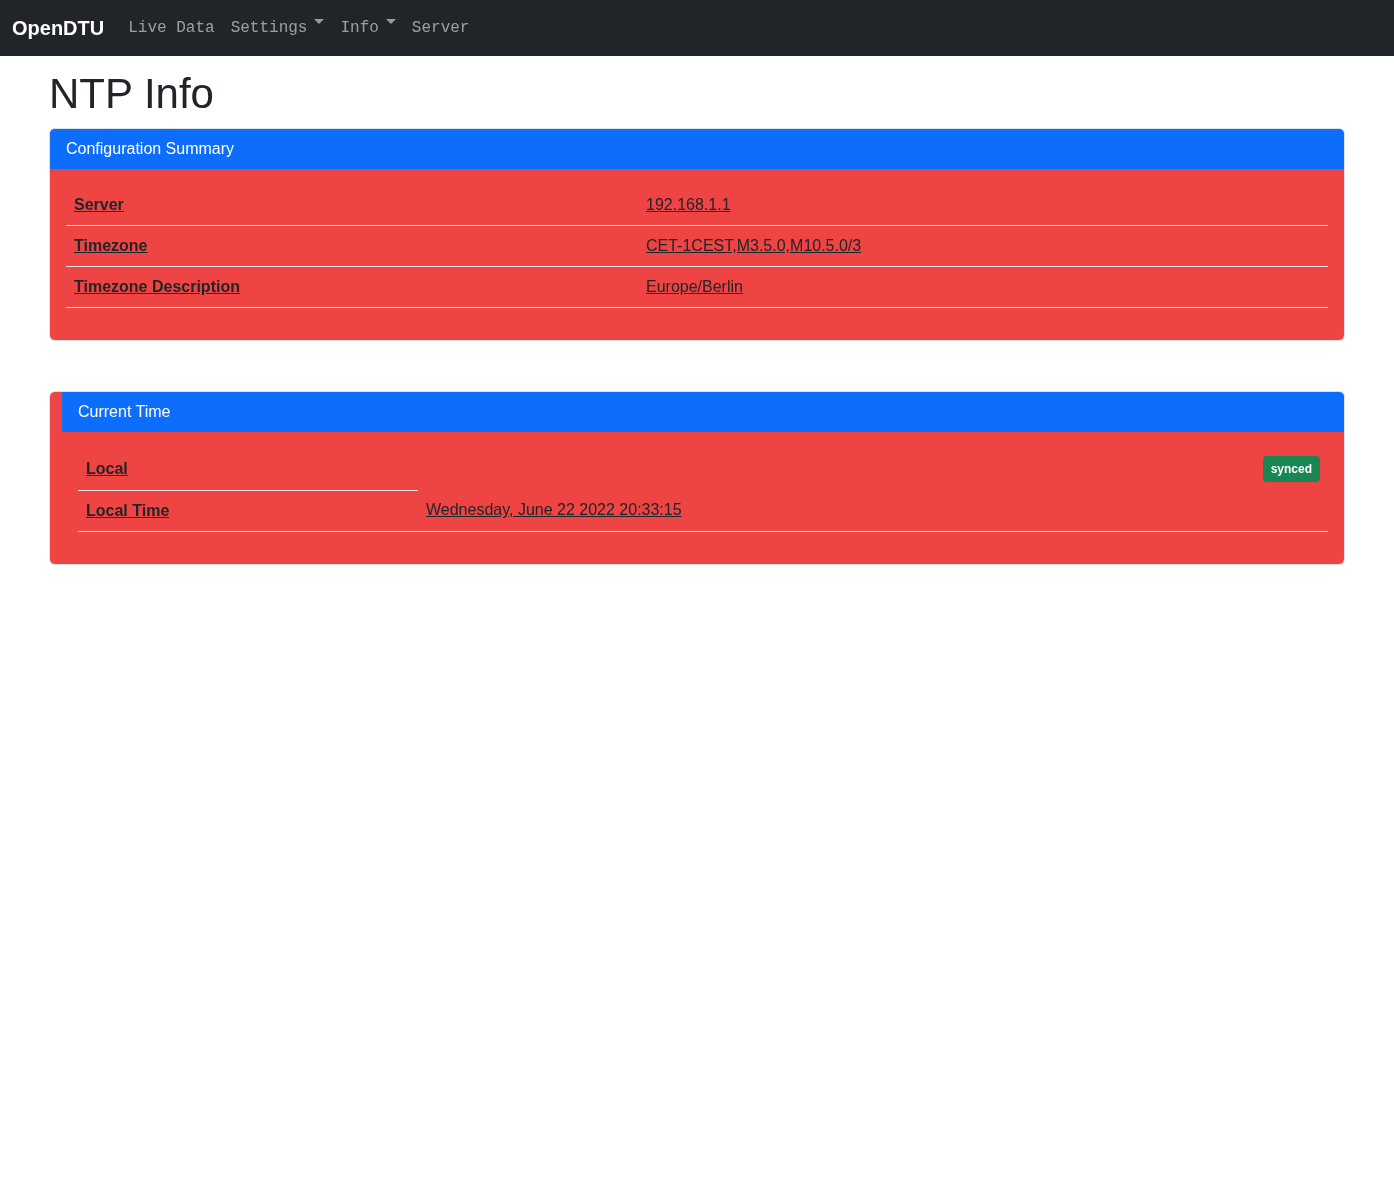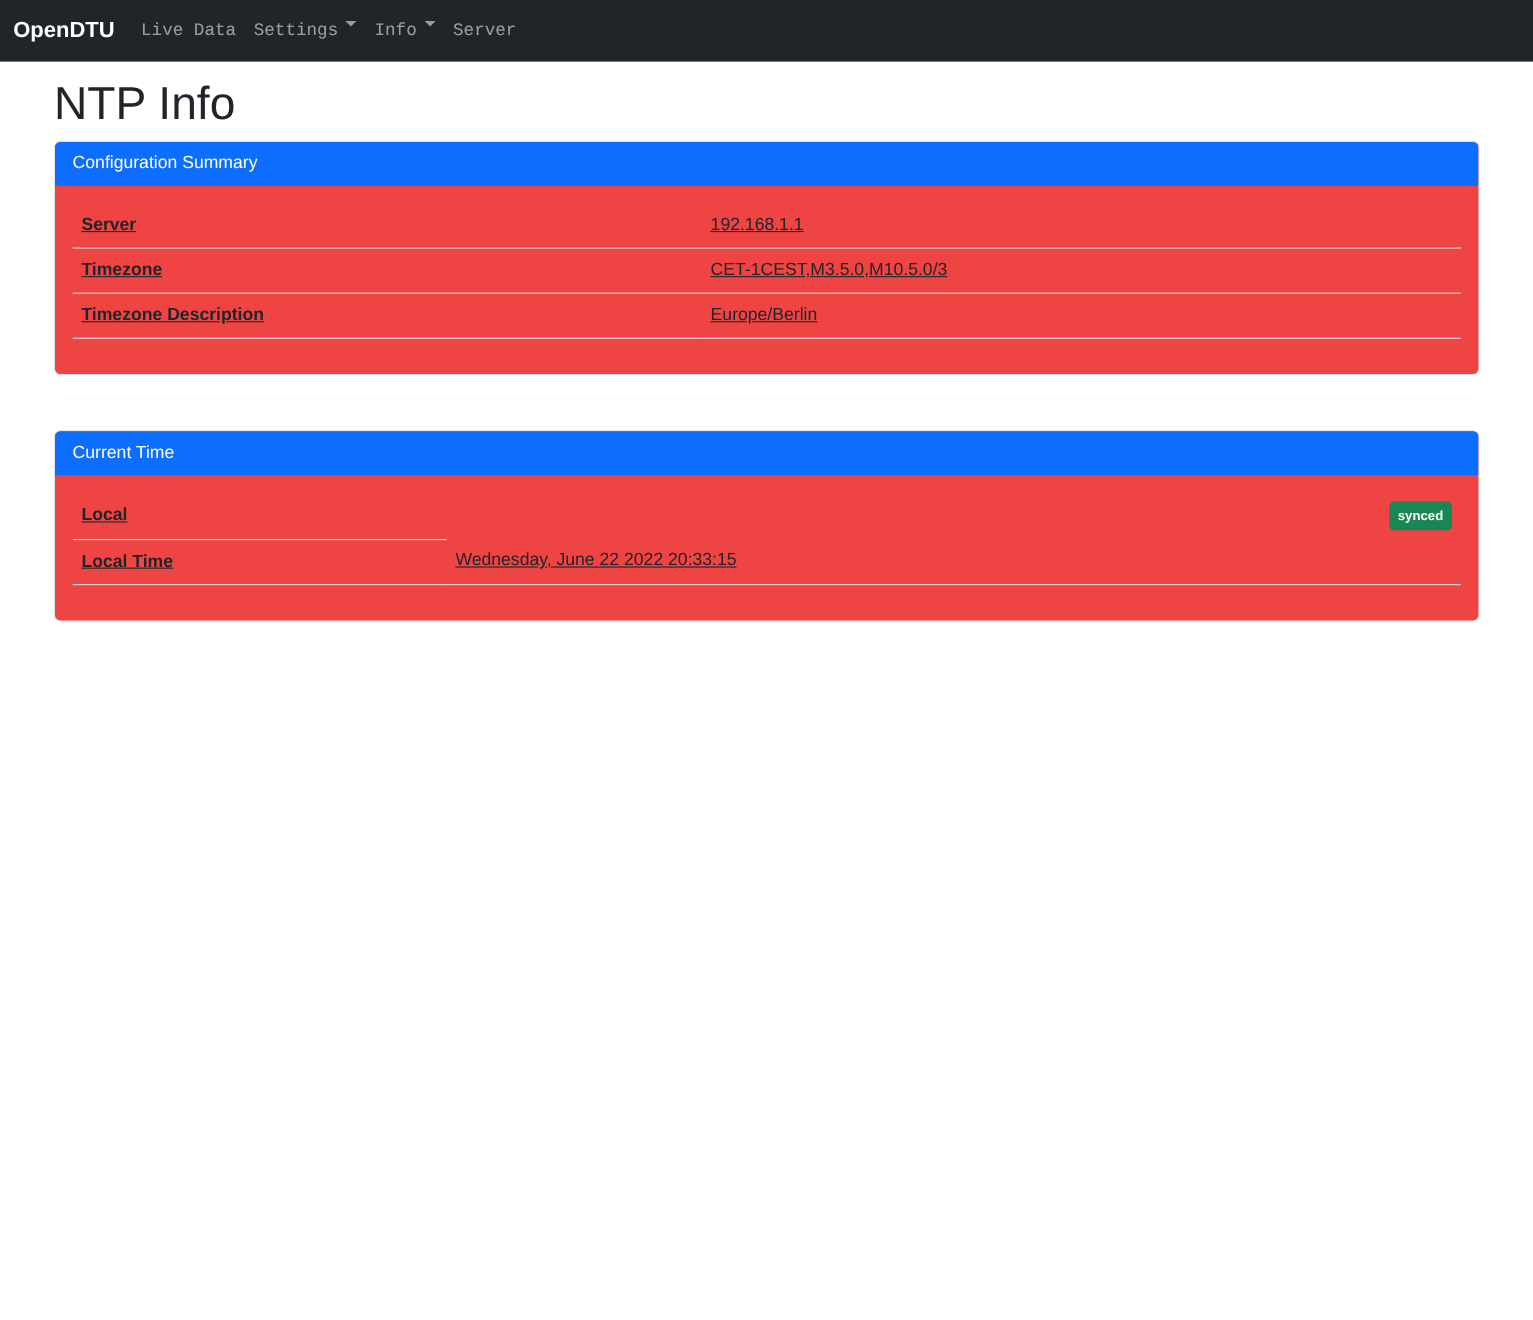--- a/index.html
+++ b/index.html
@@ -66,21 +66,21 @@
     margin: 0 0 10px 0;
   }
 
   
   .card {
     border: 1px solid #dee2e6;
     border-radius: 6px;
     overflow: hidden;
     background: #ef4444;
   }
-  .card + .card { margin-top: 50px; }
+  .card + .card { margin-top: 50px; padding-left: 12px; }
   .card-header {
     background: var(--primary, #0d6efd);
     color: #fff;
     padding: 8px 16px;
     line-height: 24px;
     font-size: 16px;
   }
   .card-body { padding: 16px; text-decoration: underline; }
 
   table.info-table {

